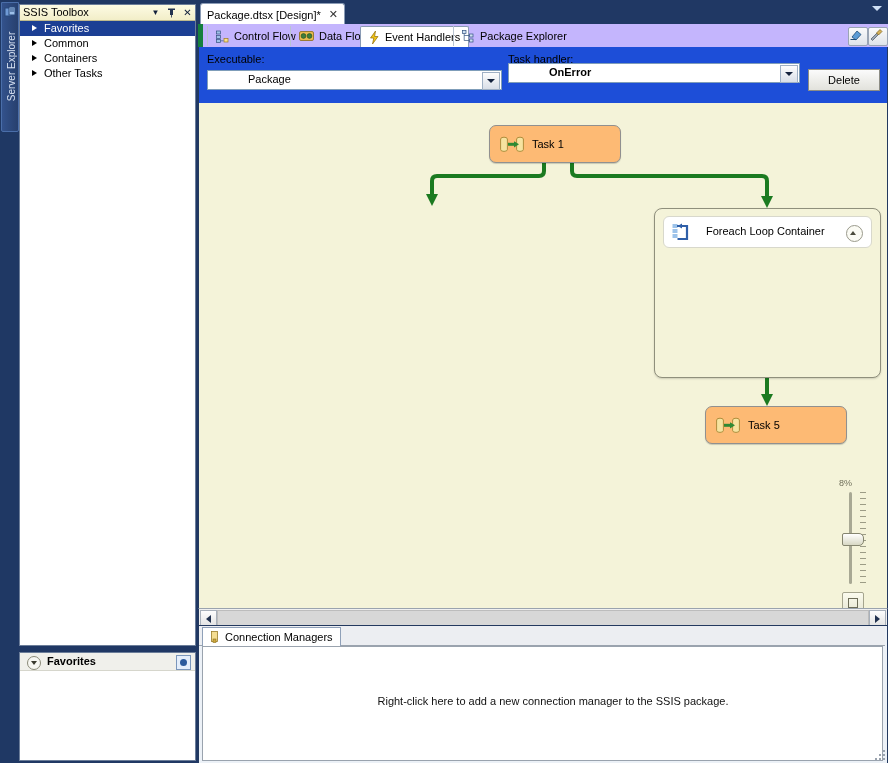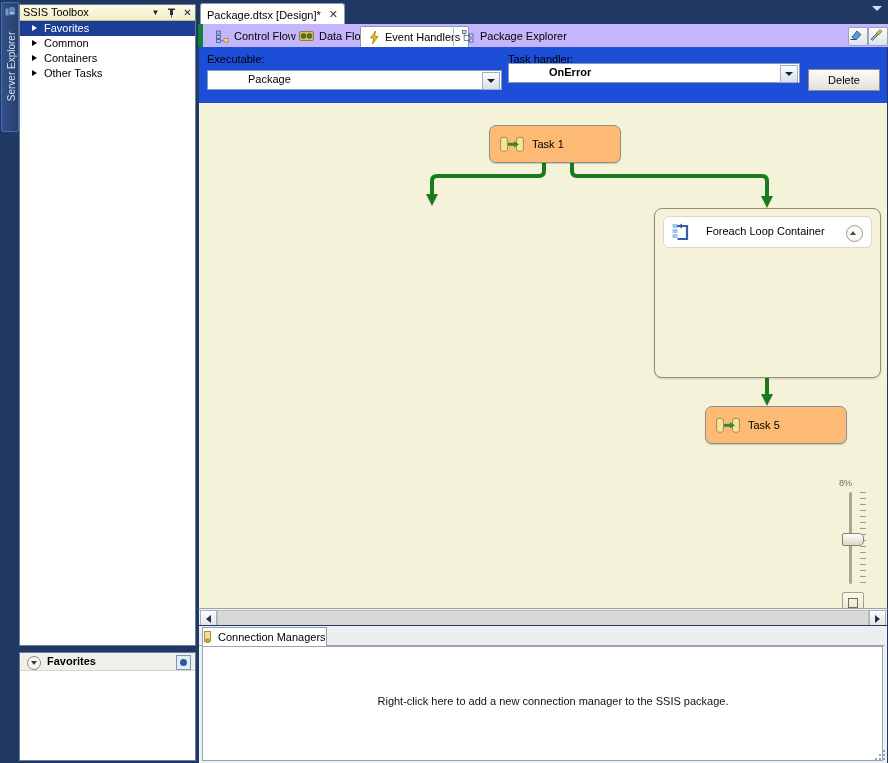--- a/index.html
+++ b/index.html
@@ -111,21 +111,21 @@
   .sbarrow{position:absolute;top:1px;width:15px;height:15px;background:linear-gradient(to bottom,#fdfdfd,#e3e3e3);
     border:1px solid #a8b0ba;cursor:pointer;}
   .sbarrow i{position:absolute;top:4px;width:0;height:0;}
   .sbtrack{position:absolute;left:18px;top:1px;right:18px;height:15px;background:#d7d7d7;border:1px solid #bcbcbc;}
 
   
   .cmpane{position:absolute;left:1px;top:625px;width:688px;height:137px;background:#ecf1f7;
     border:1px solid #23395f;}
   .cmtabs{position:absolute;left:0;top:0;width:686px;height:19px;background:#eceef2;border-bottom:1px solid #9aa3ae;}
   .cmtab{position:absolute;left:3px;top:1px;height:18px;background:#fff;border:1px solid #8fa0b8;border-bottom:none;
-    display:flex;align-items:center;gap:5px;padding:0 0;font-size:11px;cursor:pointer;}
+    display:flex;align-items:center;gap:5px;padding:0 7px;font-size:11px;cursor:pointer;}
   .cmbody{position:absolute;left:3px;top:20px;width:679px;height:113px;background:#fff;border:1px solid #9aa3ae;}
   .cmhint{position:absolute;left:0;right:0;top:48px;text-align:center;font-size:11px;color:#111;padding-left:21px;}
 
   .resizer{position:absolute;right:0;bottom:0;width:16px;height:16px;}
 </style>
 </head>
 <body>
 
 <div id="root">
 

